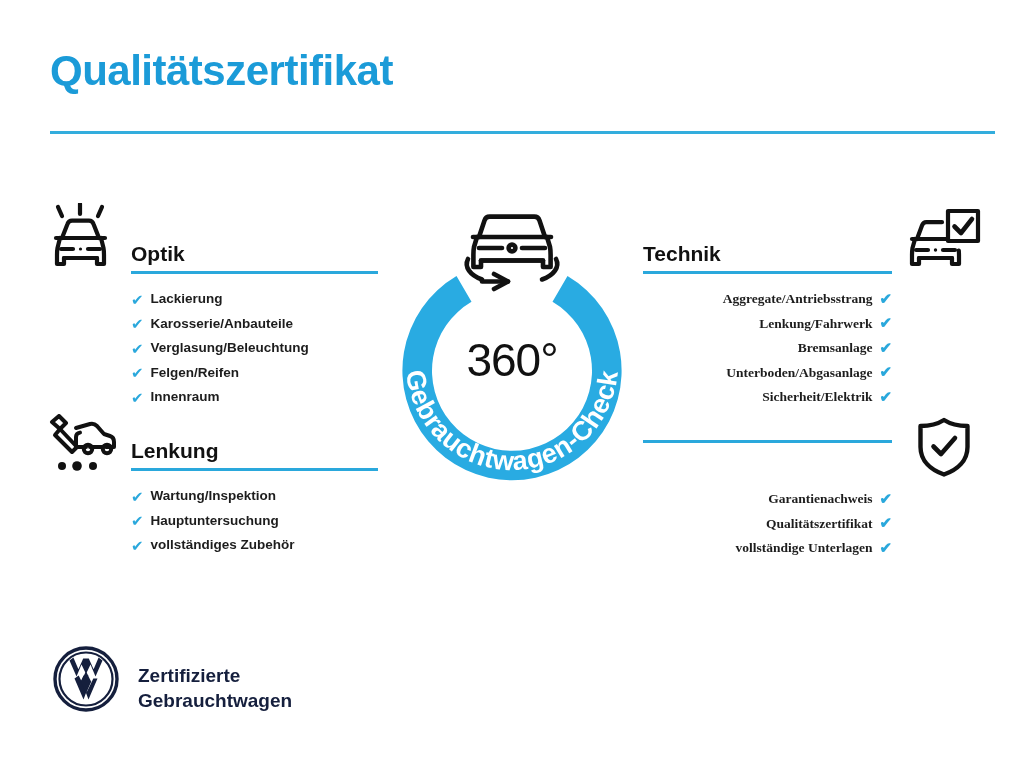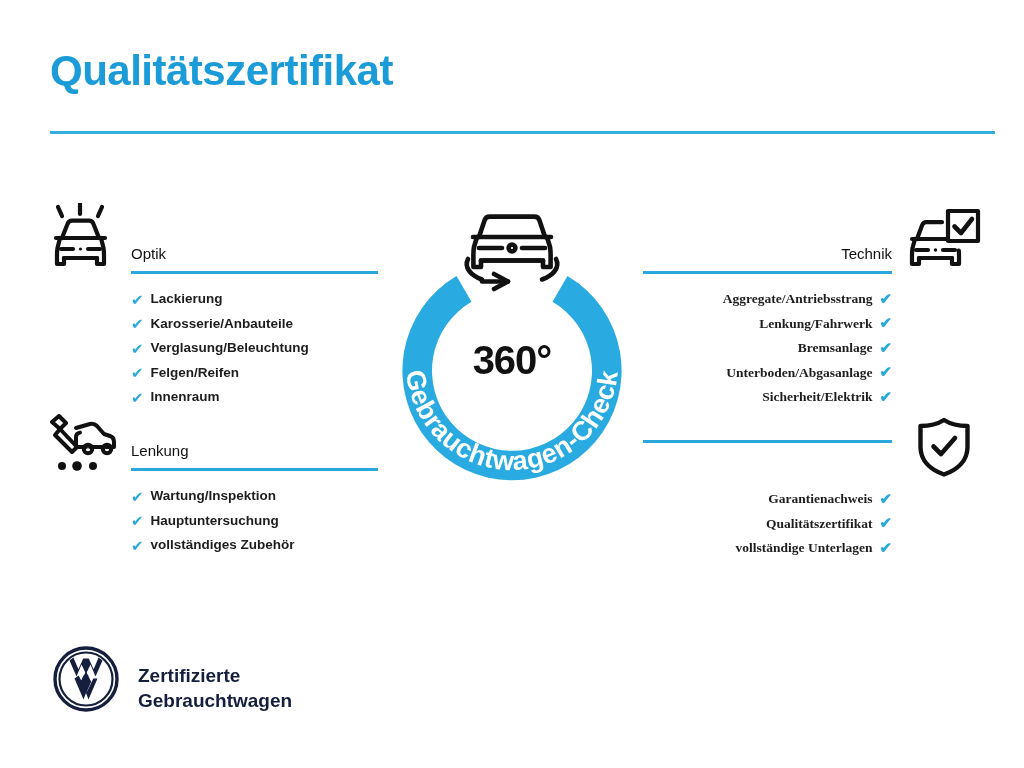--- a/index.html
+++ b/index.html
@@ -46,22 +46,22 @@
 
   
   .section {
     position: absolute;
   }
   .section-head {
     position: relative;
     height: 34px;
   }
   .section-title {
-    font-size: 15px;
-    font-weight: normal;
+    font-size: 21px;
+    font-weight: bold;
     color: #111111;
     line-height: 28px;
     white-space: nowrap;
   }
   .section-rule {
     height: 3px;
     background: #2AA8DC;
     margin-top: 3px;
     width: 100%;
   }
@@ -88,21 +88,21 @@
   }
 
   
   .sec-left .section-list li { justify-content: flex-start; }
   .sec-left .check { margin-right: 7px; }
   .sec-left .section-title { text-align: left; }
 
   
   .sec-right .section-list li { justify-content: flex-end; font-family: Liberation Serif, serif; }
   .sec-right .check { margin-left: 7px; }
-  .sec-right .section-title { text-align: right; }
+  .sec-right .section-title { }
 
   
   #sec-optik    { left: 131px; top: 240px;  width: 247px; }
   #sec-wartung  { left: 131px; top: 437px;  width: 247px; }
   #sec-technik  { left: 643px; top: 240px;  width: 249px; }
   #sec-garantie { left: 643px; top: 437px;  width: 249px; }
 
   
   .sec-icon {
     position: absolute;
@@ -126,22 +126,22 @@
     left: 0;
     top: 0;
     width: 266px;
     height: 300px;
     display: flex;
     align-items: center;
     justify-content: center;
     pointer-events: none;
   }
   .badge-value span {
-    font-size: 40px;
-    font-weight: bold;
+    font-size: 46px;
+    font-weight: normal;
     color: #111111;
     letter-spacing: -1px;
     transform: translateY(11px);
   }
 
   
   .footer-logo {
     position: absolute;
     left: 52px;
     top: 645px;

